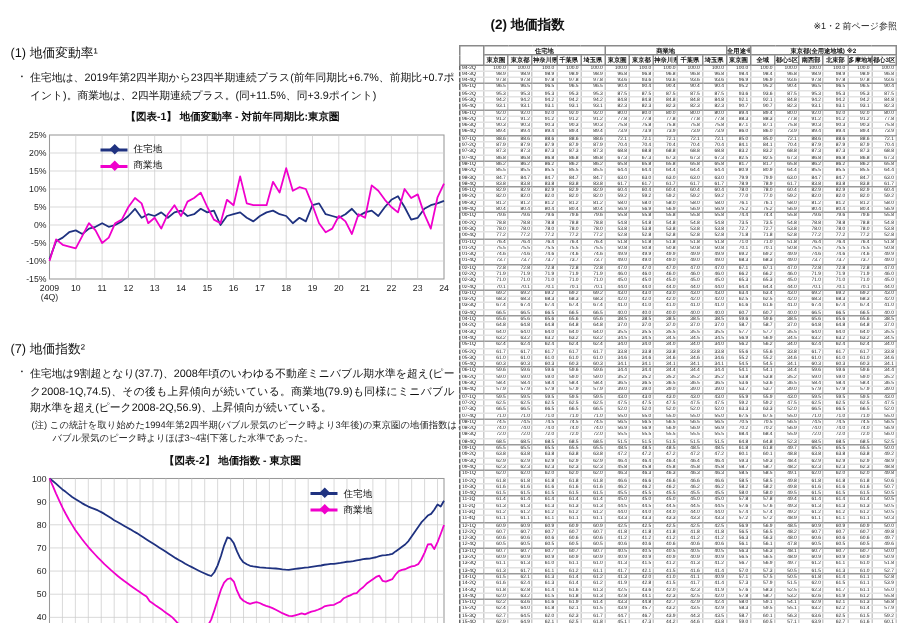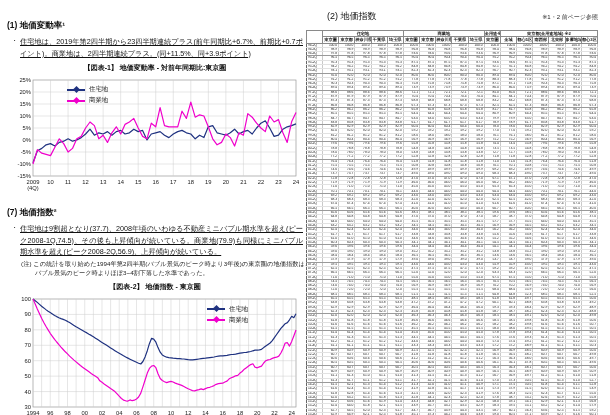--- a/index.html
+++ b/index.html
@@ -1,33 +1,33 @@
 <!DOCTYPE html>
 <html><head>
 <meta charset="utf-8">
 <style>
   html,body{margin:0;padding:0;width:610px;height:415px;background:#fff;overflow:hidden;
     font-family:"Liberation Sans","DejaVu Sans",sans-serif;color:#111;}
   .left{position:absolute;left:7px;top:6px;width:296px;}
   .right{position:absolute;left:306px;top:10px;width:300px;}
   .h1{font-size:9.5px;font-weight:bold;letter-spacing:.2px;}
-  .h2{font-size:8.5px;font-weight:bold;margin-top:14px;}
+  .h2{font-size:8.5px;font-weight:normal;margin-top:24px;}
   .bullet{display:flex;margin:4px 0 2px 4px;}
   .bullet .dot{font-size:7px;margin-right:2px;}
-  .body-text{font-size:7.2px;line-height:1.6;width:288px;text-align:justify;text-decoration:underline;}
+  .body-text{font-size:7.2px;line-height:1.6;width:288px;text-align:justify;}
   .note{font-size:6.2px;line-height:1.45;margin:2px 0 0 14px;width:276px;color:#222;text-align:justify;text-indent:-14px;padding-left:14px;}
   .figtitle{font-size:7px;font-weight:bold;text-align:center;margin:4px 0 2px 0;}
   .chartbox{position:relative;}
   svg{display:block;}
   .legend{position:absolute;font-size:6.4px;}
   .lg-row{display:flex;align-items:center;height:11px;}
   .lg-swatch{position:relative;width:18px;height:2px;margin-right:4px;}
   .lg-swatch .diam{position:absolute;left:7px;top:-2px;width:5px;height:5px;transform:rotate(45deg);}
   .rh-line{display:flex;justify-content:space-between;align-items:baseline;width:292px;}
-  .rh{font-size:9px;font-weight:normal;padding-left:21px;}
+  .rh{font-size:9px;font-weight:bold;padding-left:21px;}
   .rh-note{font-size:6px;color:#222;}
   table.idx{border-collapse:collapse;table-layout:fixed;margin-top:7px;width:292px;border:0.8px solid #666;}
   table.idx th{font-size:4.2px;font-weight:bold;border:0.5px solid #8a8a8a;padding:0;line-height:1.25;background:#fff;overflow:hidden;white-space:nowrap;}
   table.idx td{font-size:3.3px;border-right:0.4px solid #c9c9c9;border-bottom:0.3px solid #e2e2e2;
       padding:0 1px 0 0;text-align:right;line-height:1;height:2.62px;overflow:hidden;white-space:nowrap;color:#222;}
   table.idx td.lbl{text-align:left;padding:0 0 0 1px;color:#111;}
   table.idx td.gstart{border-left:0.7px solid #777;}
   table.idx tr.yend td{border-bottom:0.5px solid #9a9a9a;}
 </style>
 </head>

